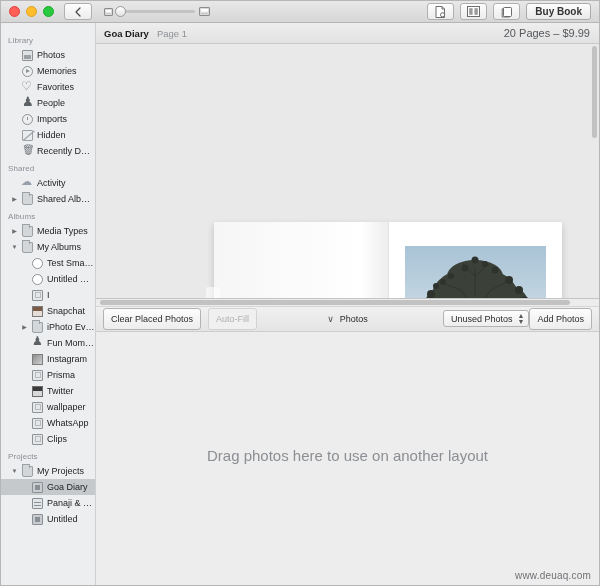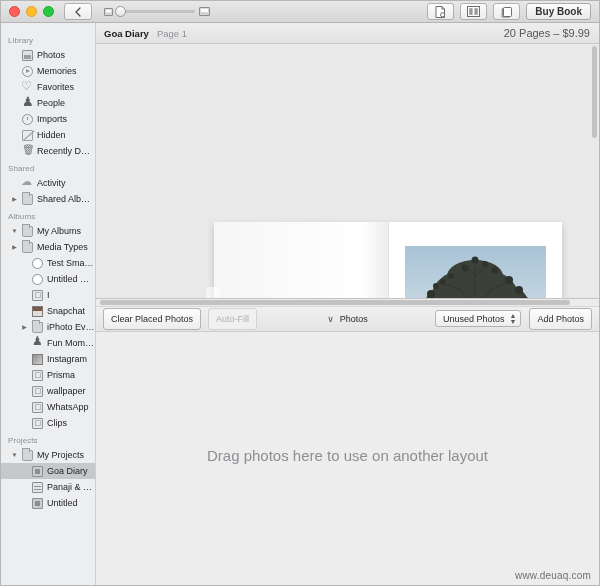--- a/index.html
+++ b/index.html
@@ -190,21 +190,21 @@
     border: 1px solid #b3b3b3; border-radius: 3px;
     background: linear-gradient(to bottom,#fdfdfd,#ededed);
     display: flex; align-items: center;
   }
   .tt-btn.disabled { color: #b0b0b0; background: #f0f0f0; border-color: #d2d2d2; }
   .tt-center {
     position: absolute; left: 50%; transform: translateX(-50%);
     display: flex; align-items: center; gap: 6px; font-size: 9px; color: #2b2b2b;
   }
   .chev-down { font-size: 9px; color: #4a4a4a; }
-  .tt-right { position: absolute; right: 7px; display: flex; align-items: center; gap: 8px; }
+  .tt-right { position: absolute; right: 7px; display: flex; align-items: center; gap: 0; }
   .popup {
     height: 17px; padding: 0 16px 0 7px; font-size: 9px; color: #2b2b2b;
     border: 1px solid #b3b3b3; border-radius: 3px;
     background: linear-gradient(to bottom,#fdfdfd,#ededed);
     display: flex; align-items: center; position: relative;
   }
   .popup .steppers { position: absolute; right: 4px; top: 2px; font-size: 7px; line-height: 6px; color: #55595c; }
 
   .tray {
     flex: 1; background: #ededed; position: relative;
@@ -312,29 +312,29 @@
           <span class="sb-icon ic-cloud"></span>
           <span class="sb-label">Activity</span>
         </div>
         <div class="sb-item">
           <span class="disc">▶</span>
           <span class="sb-icon ic-folder"></span>
           <span class="sb-label">Shared Albums</span>
         </div>
         <div class="sb-header">Albums</div>
         <div class="sb-item">
+          <span class="disc">▶</span>
+          <span class="sb-icon ic-folder"></span>
+          <span class="sb-label">Media Types</span>
+        </div>
+        <div class="sb-item">
           <span class="disc">▼</span>
           <span class="sb-icon ic-folder"></span>
           <span class="sb-label">My Albums</span>
         </div>
-        <div class="sb-item">
-          <span class="disc">▶</span>
-          <span class="sb-icon ic-folder"></span>
-          <span class="sb-label">Media Types</span>
-        </div>
         <div class="sb-item indent1">
           <span class="disc"></span>
           <span class="sb-icon ic-smart"></span>
           <span class="sb-label">Test Smart A…</span>
         </div>
         <div class="sb-item indent1">
           <span class="disc"></span>
           <span class="sb-icon ic-smart"></span>
           <span class="sb-label">Untitled Sma…</span>
         </div>
@@ -360,20 +360,25 @@
         </div>
         <div class="sb-item indent1">
           <span class="disc"></span>
           <span class="sb-icon ic-insta"></span>
           <span class="sb-label">Instagram</span>
         </div>
         <div class="sb-item indent1">
           <span class="disc"></span>
           <span class="sb-icon ic-album"></span>
           <span class="sb-label">Prisma</span>
+        </div>
+        <div class="sb-item indent1">
+          <span class="disc"></span>
+          <span class="sb-icon ic-tw"></span>
+          <span class="sb-label">Twitter</span>
         </div>
         <div class="sb-item indent1">
           <span class="disc"></span>
           <span class="sb-icon ic-album"></span>
           <span class="sb-label">wallpaper</span>
         </div>
         <div class="sb-item indent1">
           <span class="disc"></span>
           <span class="sb-icon ic-album"></span>
           <span class="sb-label">WhatsApp</span>

